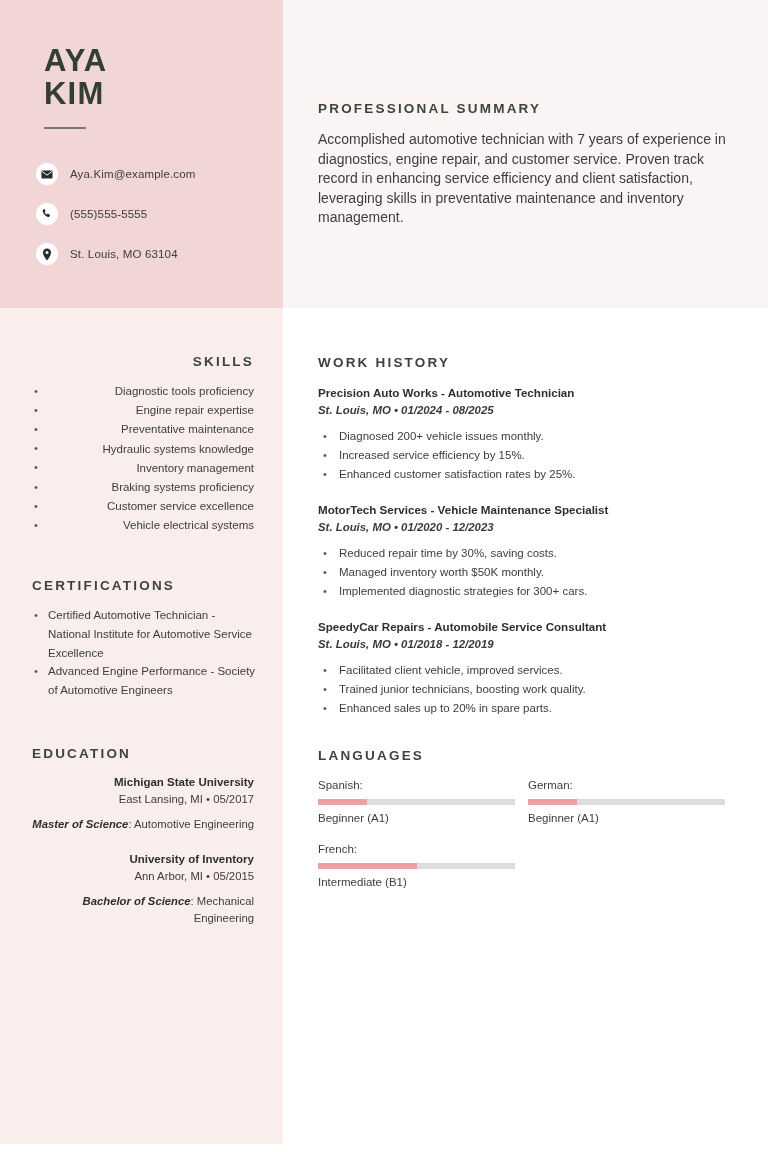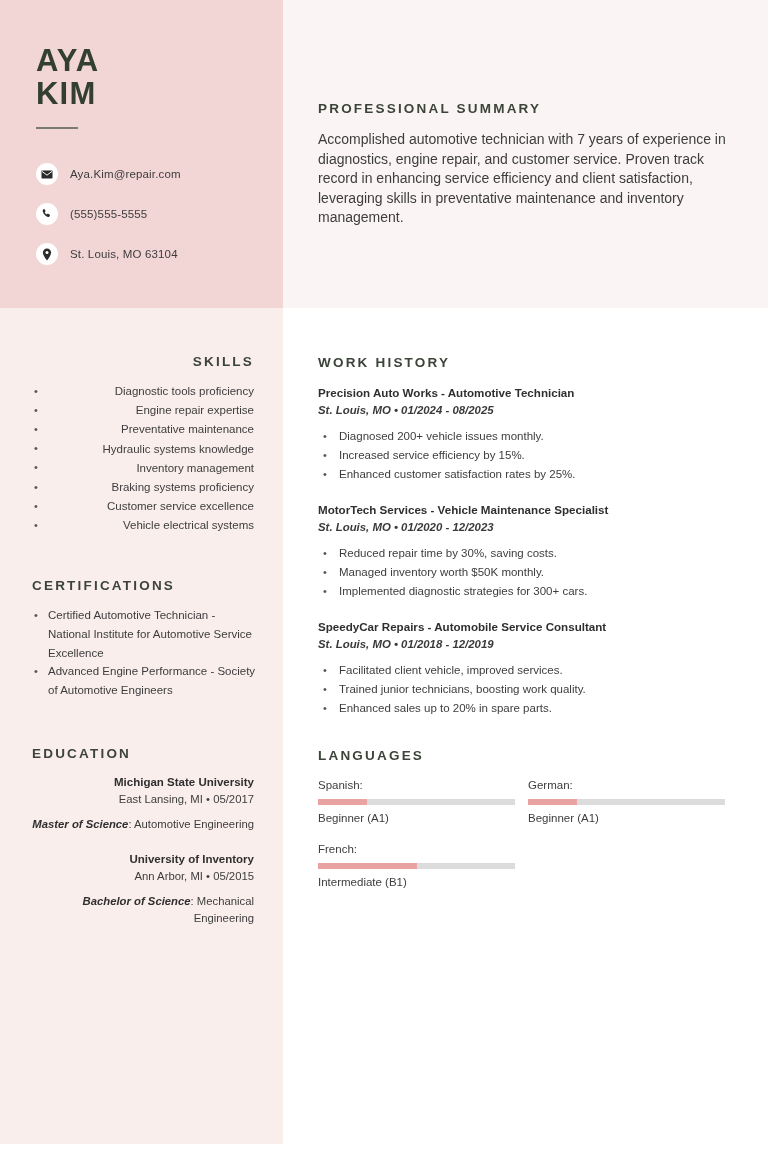--- a/index.html
+++ b/index.html
@@ -43,21 +43,21 @@
 
   
   .sidebar {
     position: absolute;
     left: 0; top: 0;
     width: 283px;
     height: 1152px;
   }
   .name-block {
     position: absolute;
-    left: 36px;
+    left: 44px;
     top: 44px;
     width: 230px;
   }
   .name-line {
     font-family: "Liberation Sans", sans-serif;
     font-size: 31px;
     line-height: 33px;
     font-weight: 700;
     letter-spacing: 1.2px;
     color: #33402f;
@@ -276,21 +276,21 @@
 
     <div class="contact-list">
 
       <div class="contact-row">
         <span class="contact-icon">
           <svg width="12" height="9" viewBox="0 0 12 9">
               <rect x="0.5" y="0.5" width="11" height="8" rx="0.8" fill="#2b2b2b"></rect>
               <path d="M1 1.4 L6 5.2 L11 1.4" stroke="#ffffff" stroke-width="1" fill="none"></path>
             </svg>
         </span>
-        <span class="contact-text">Aya.Kim@repair.com</span>
+        <span class="contact-text">Aya.Kim@example.com</span>
       </div>
 
       <div class="contact-row">
         <span class="contact-icon">
           <svg width="12" height="12" viewBox="0 0 12 12">
               <path d="M2.6 1.1c.5-.3 1 .1 1.2.5l.6 1.2c.2.4.1.8-.2 1l-.5.4c.3.9 1.1 1.8 2.1 2.3l.4-.5c.3-.3.7-.4 1-.2l1.2.6c.5.2.8.8.5 1.2l-.5.8c-.3.5-.9.7-1.5.6C4.7 8.4 2.4 6 1.7 3.3c-.2-.6 0-1.2.5-1.5z" fill="#2b2b2b"></path>
             </svg>
         </span>
         <span class="contact-text">(555)555-5555</span>
       </div>

